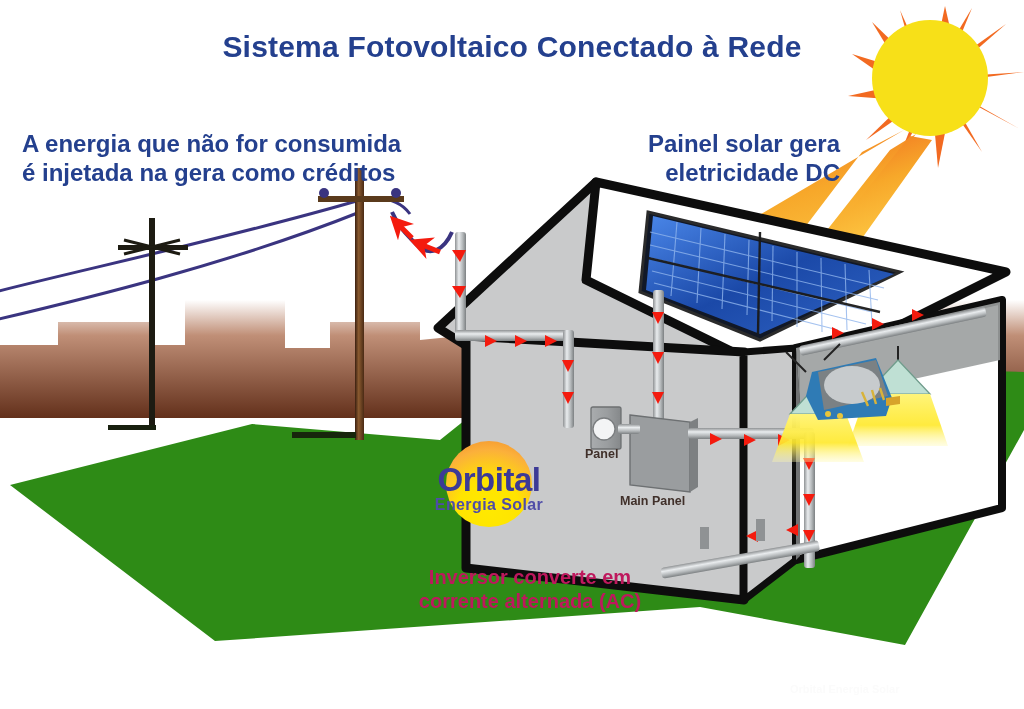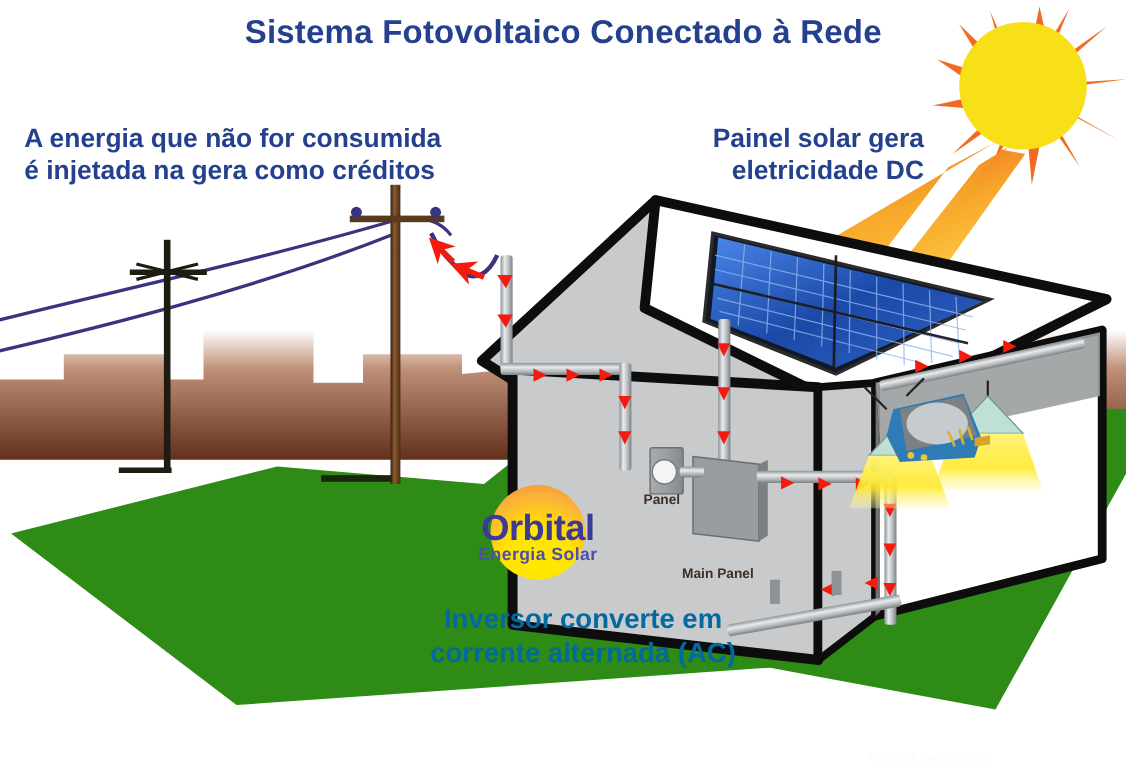--- a/index.html
+++ b/index.html
@@ -22,20 +22,21 @@
     position: absolute;
     left: 0; top: 0;
     width: 1024px;
     height: 709px;
   }
   .txt {
     position: absolute;
     font-weight: bold;
     white-space: pre;
     line-height: 1.22;
+    margin-top: 17px;
   }
   #title {
     left: 0; top: 12px;
     width: 1024px;
     text-align: center;
     font-size: 30px;
     color: #24408e;
     letter-spacing: 0.2px;
   }
   #cap-left {
@@ -49,32 +50,32 @@
     left: 560px; top: 112px;
     width: 280px;
     text-align: right;
     font-size: 24px;
     color: #24408e;
   }
   #cap-bottom {
     left: 345px; top: 548px;
     width: 370px;
     text-align: center;
-    font-size: 25px;
-    color: #0369a1;
+    font-size: 20px;
+    color: #be185d;
   }
   .lbl {
     position: absolute;
     font-size: 12.5px;
     font-weight: bold;
     color: #40302a;
     white-space: nowrap;
   }
   #lbl-meter { left: 585px; top: 447px; }
-  #lbl-panel { left: 620px; top: 514px; }
+  #lbl-panel { left: 620px; top: 494px; }
   #watermark {
     position: absolute;
     left: 790px; top: 683px;
     font-size: 11px;
     font-weight: bold;
     color: #fbfbfb;
     white-space: nowrap;
   }
   
   #logo {

